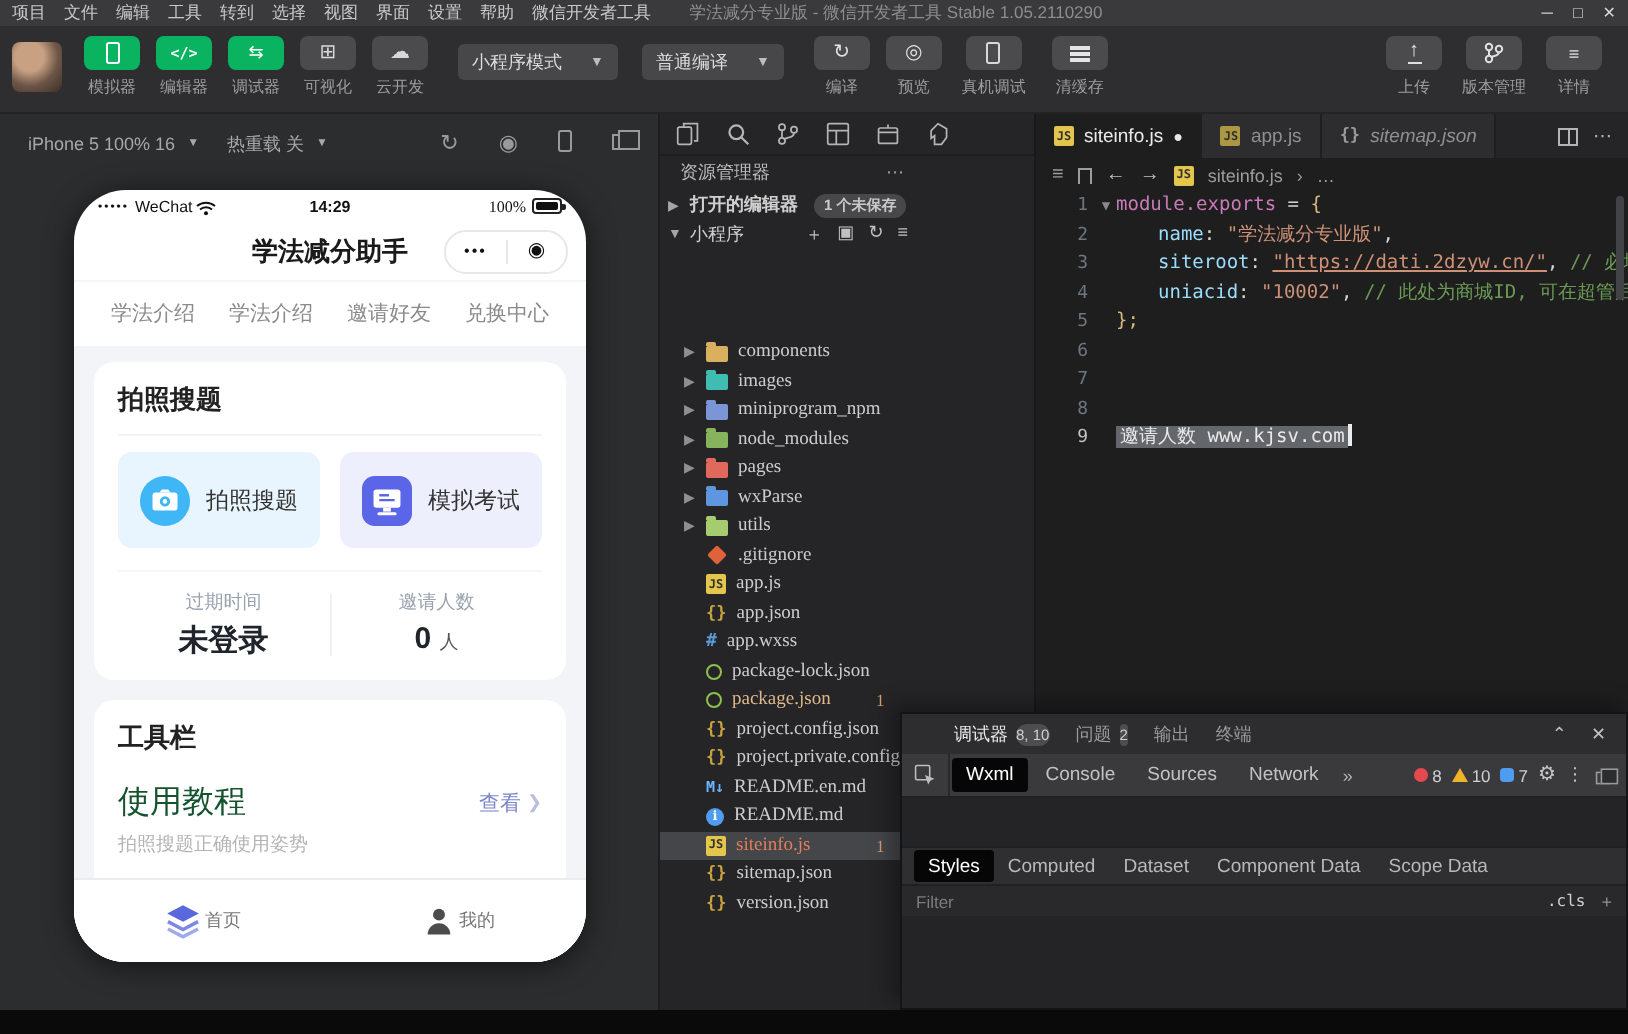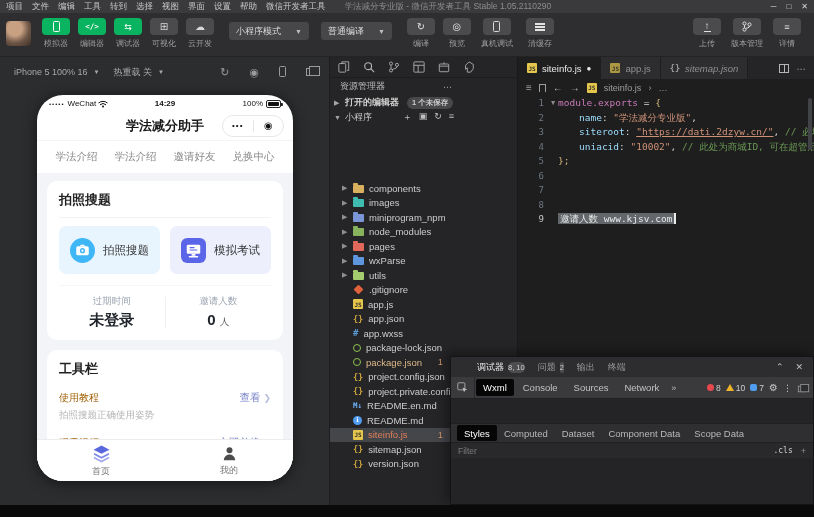--- a/index.html
+++ b/index.html
@@ -42,21 +42,21 @@
   .simbar .icons{margin-left:auto;display:flex;gap:20px;color:#9a9a9a;font-size:11px;}
   .dbl-sq{width:9px;height:8px;border:1px solid #9a9a9a;position:relative;display:inline-block;margin-top:2px;}
   .dbl-sq::before{content:"";position:absolute;left:2px;top:-3px;width:9px;height:8px;border:1px solid #9a9a9a;background:#2b2d2e;}
 
   
   .phone{left:37px;top:38px;width:256px;height:386px;background:#fff;border-radius:26px;
     box-shadow:0 2px 14px rgba(0,0,0,.55);position:absolute;overflow:hidden;color:#222;}
   .pstatus{height:17px;display:flex;align-items:center;padding:0 12px;font-size:8px;color:#111;position:relative;}
   .pstatus .dots{letter-spacing:1px;font-size:6px;}
   .pstatus .time{position:absolute;left:0;right:0;text-align:center;font-weight:bold;}
-  .pstatus .right{margin-left:auto;display:flex;align-items:center;gap:3px;}
+  .pstatus .right{margin-left:auto;display:flex;gap:3px;font-family:Liberation Serif, serif;}
   .batt{width:15px;height:8px;border:1px solid #222;border-radius:2px;position:relative;padding:1px;}
   .batt::before{content:"";display:block;width:100%;height:100%;background:#111;border-radius:1px;}
   .batt::after{content:"";position:absolute;right:-3px;top:2px;width:2px;height:3px;background:#222;border-radius:0 1px 1px 0;}
   .pnav{height:28px;position:relative;display:flex;align-items:center;justify-content:center;}
   .pnav .ptitle{font-size:13px;font-weight:bold;color:#1a1a1a;}
   .capsule{position:absolute;right:9px;top:3px;width:62px;height:22px;border:1px solid #e7e7e7;border-radius:12px;
     display:flex;align-items:center;background:#fff;}
   .capsule .half{flex:1;text-align:center;font-size:10px;color:#111;line-height:20px;}
   .capsule .div{width:1px;height:12px;background:#e7e7e7;}
   .pmenu{height:33px;border-top:1px solid #f4f4f4;display:flex;align-items:center;justify-content:space-around;
@@ -70,39 +70,39 @@
     font-size:11.5px;color:#333;}
   .pbtn.b1{background:#e9f5fe;}
   .pbtn.b2{background:#edeffd;}
   .pstats{display:flex;margin-top:11px;border-top:1px solid #f6f6f6;padding-top:9px;}
   .pstat{flex:1;text-align:center;}
   .pstat .sl{font-size:9.5px;color:#9aa3b0;}
   .pstat .sv{font-size:15px;font-weight:bold;color:#20242b;margin-top:3px;}
   .pstat .unit{font-size:9.5px;font-weight:normal;color:#555;}
   .vdiv{width:1px;background:#f0f0f0;margin:2px 0;}
   .trow{display:flex;align-items:center;margin-top:9px;}
-  .trow .tt{font-size:10px;color:#a16207;}
+  .trow .tt{font-size:16px;color:#14532d;}
   .trow .ta{margin-left:auto;font-size:10.5px;color:#7b86c8;}
   .trow .chev-r{color:#b9bfdc;font-size:9px;margin-left:3px;}
   .tsub{font-size:9.5px;color:#b4b4b4;margin-top:4px;}
   .ptabbar{position:absolute;left:0;right:0;bottom:0;height:42px;background:#fff;border-top:1px solid #ececec;display:flex;}
-  .ptab{flex:1;display:flex;flex-direction:column;align-items:center;justify-content:center;gap:2px;
+  .ptab{flex:1;display:flex;flex-direction:row;align-items:center;justify-content:center;gap:2px;
     font-size:9px;color:#777;}
 
   
   .explorer{left:330px;top:57px;width:188px;height:448px;background:#252527;border-right:1px solid #19191b;
     color:#c5c5c5;font-size:9.5px;}
   .actrow{height:21px;display:flex;align-items:center;gap:13px;padding:0 8px;border-bottom:1px solid #1d1d1f;}
   .exhead{height:17px;display:flex;align-items:center;padding:0 10px;color:#bcbcbc;font-size:9px;width:132px;}
   .exhead .more{margin-left:auto;color:#9a9a9a;}
   .exrow{height:15px;display:flex;align-items:center;gap:4px;padding:0 4px;font-size:9px;color:#cfcfcf;width:128px;}
   .exrow .chev{font-size:7px;color:#a5a5a5;width:7px;}
   .exrow .badge{background:#48484b;border-radius:7px;padding:1px 5px;font-size:7.5px;color:#c9c9c9;margin-left:4px;}
   .exrow .acticons{margin-left:auto;display:flex;gap:7px;color:#c0c0c0;font-size:9px;}
-  .tree{position:absolute;left:0;top:124px;width:188px;}
+  .tree{position:absolute;left:0;top:112px;width:188px;font-family:Liberation Serif, serif;}
   .frow{position:relative;height:14.5px;display:flex;align-items:center;gap:5px;padding-left:12px;width:122px;
     font-size:9.5px;color:#cdcdcd;white-space:nowrap;}
   .frow.file{padding-left:23px;}
   .frow .chev{font-size:7px;color:#8f8f8f;width:6px;flex:none;}
   .frow.sel{background:#45464a;}
   .frow .fb{position:absolute;left:108px;color:#d99a6c;font-size:8.5px;}
   .fname.mod{color:#dfb98b;}
   .fname.err{color:#e07f5a;}
   .ficon{width:11px;height:8px;border-radius:1px;position:relative;display:inline-block;flex:none;margin-top:1px;}
   .ficon::before{content:"";position:absolute;top:-2px;left:0;width:5px;height:2px;border-radius:1px 1px 0 0;background:inherit;}

